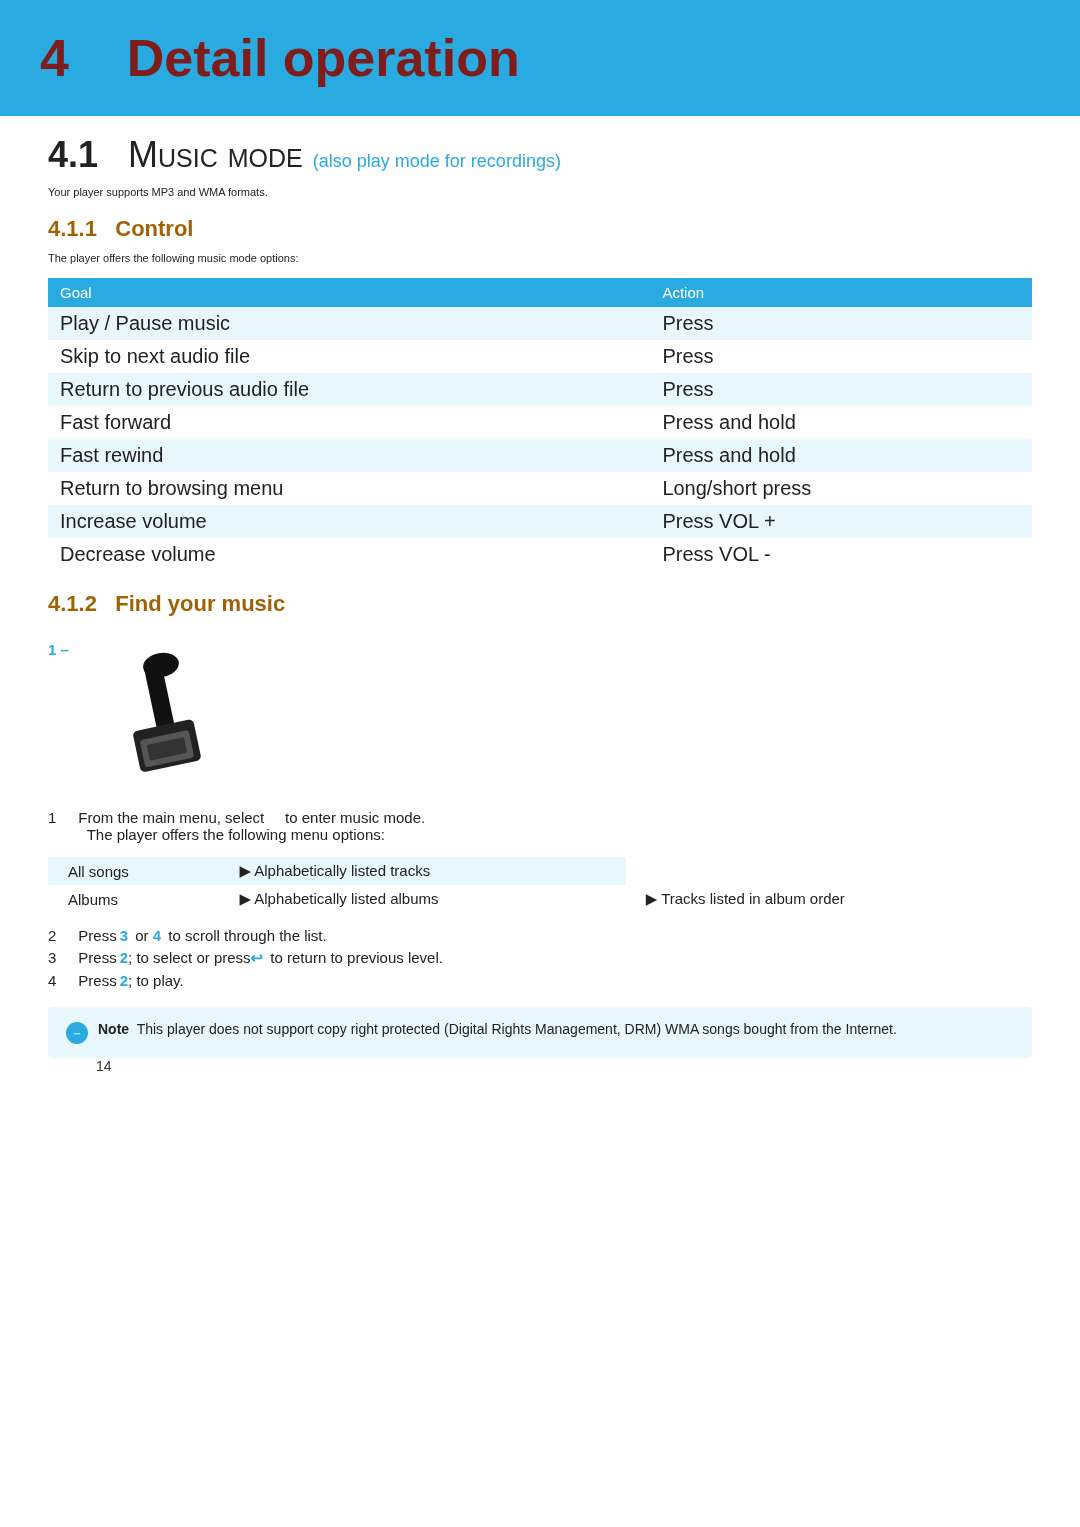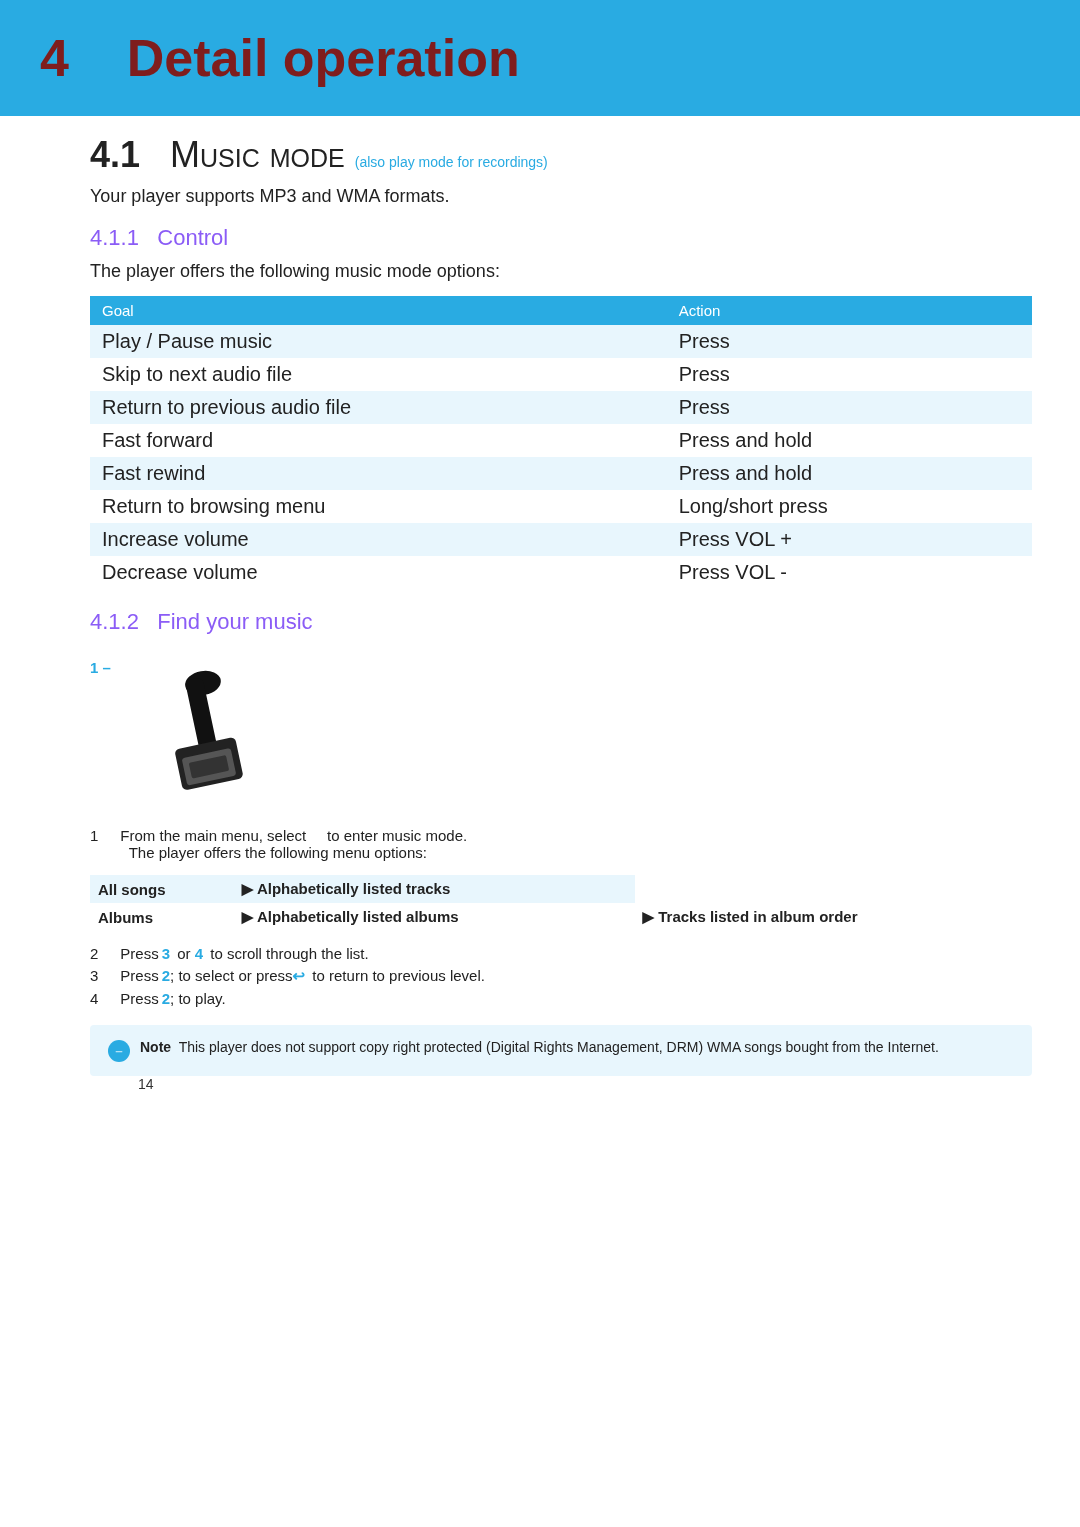--- a/index.html
+++ b/index.html
@@ -17,49 +17,48 @@
       background: #29abe2;
       color: #7f1d1d;
       font-size: 52px;
       font-weight: bold;
       padding: 28px 40px 28px 40px;
       margin-bottom: 18px;
     }
 
     .content-area {
       padding: 0 48px 40px 48px;
-      margin-left: 42px;
     }
 
     .section-title {
       font-size: 36px;
       font-weight: bold;
       color: #222;
       margin-bottom: 6px;
       display: flex;
       align-items: baseline;
       gap: 10px;
     }
 
     .section-subtitle {
       color: #29abe2;
-      font-size: 14px;
+      font-size: 18px;
       font-weight: normal;
     }
 
     .subsection-title {
       font-size: 22px;
-      font-weight: normal;
-      color: #8b5cf6;
+      font-weight: bold;
+      color: #a16207;
       margin: 18px 0 10px 0;
     }
 
     .intro-text {
       margin: 10px 0 14px 0;
-      font-size: 18px;
+      font-size: 11px;
     }
 
     
     .control-table {
       width: 100%;
       border-collapse: collapse;
       margin-bottom: 20px;
     }
 
     .control-table th {
@@ -132,23 +131,22 @@
 
     
     .menu-tree {
       width: 100%;
       border-collapse: collapse;
       margin: 14px 0 14px 0;
       font-size: 15px;
     }
 
     .menu-tree td {
-      padding: 5px 8px;
+      padding: 5px 20px;
       vertical-align: middle;
-      font-weight: bold;
     }
 
     .menu-tree tr:nth-child(odd) td {
       background: #e8f6fd;
     }
     .menu-tree tr:nth-child(even) td {
       background: #fff;
     }
 
     .note-box {

